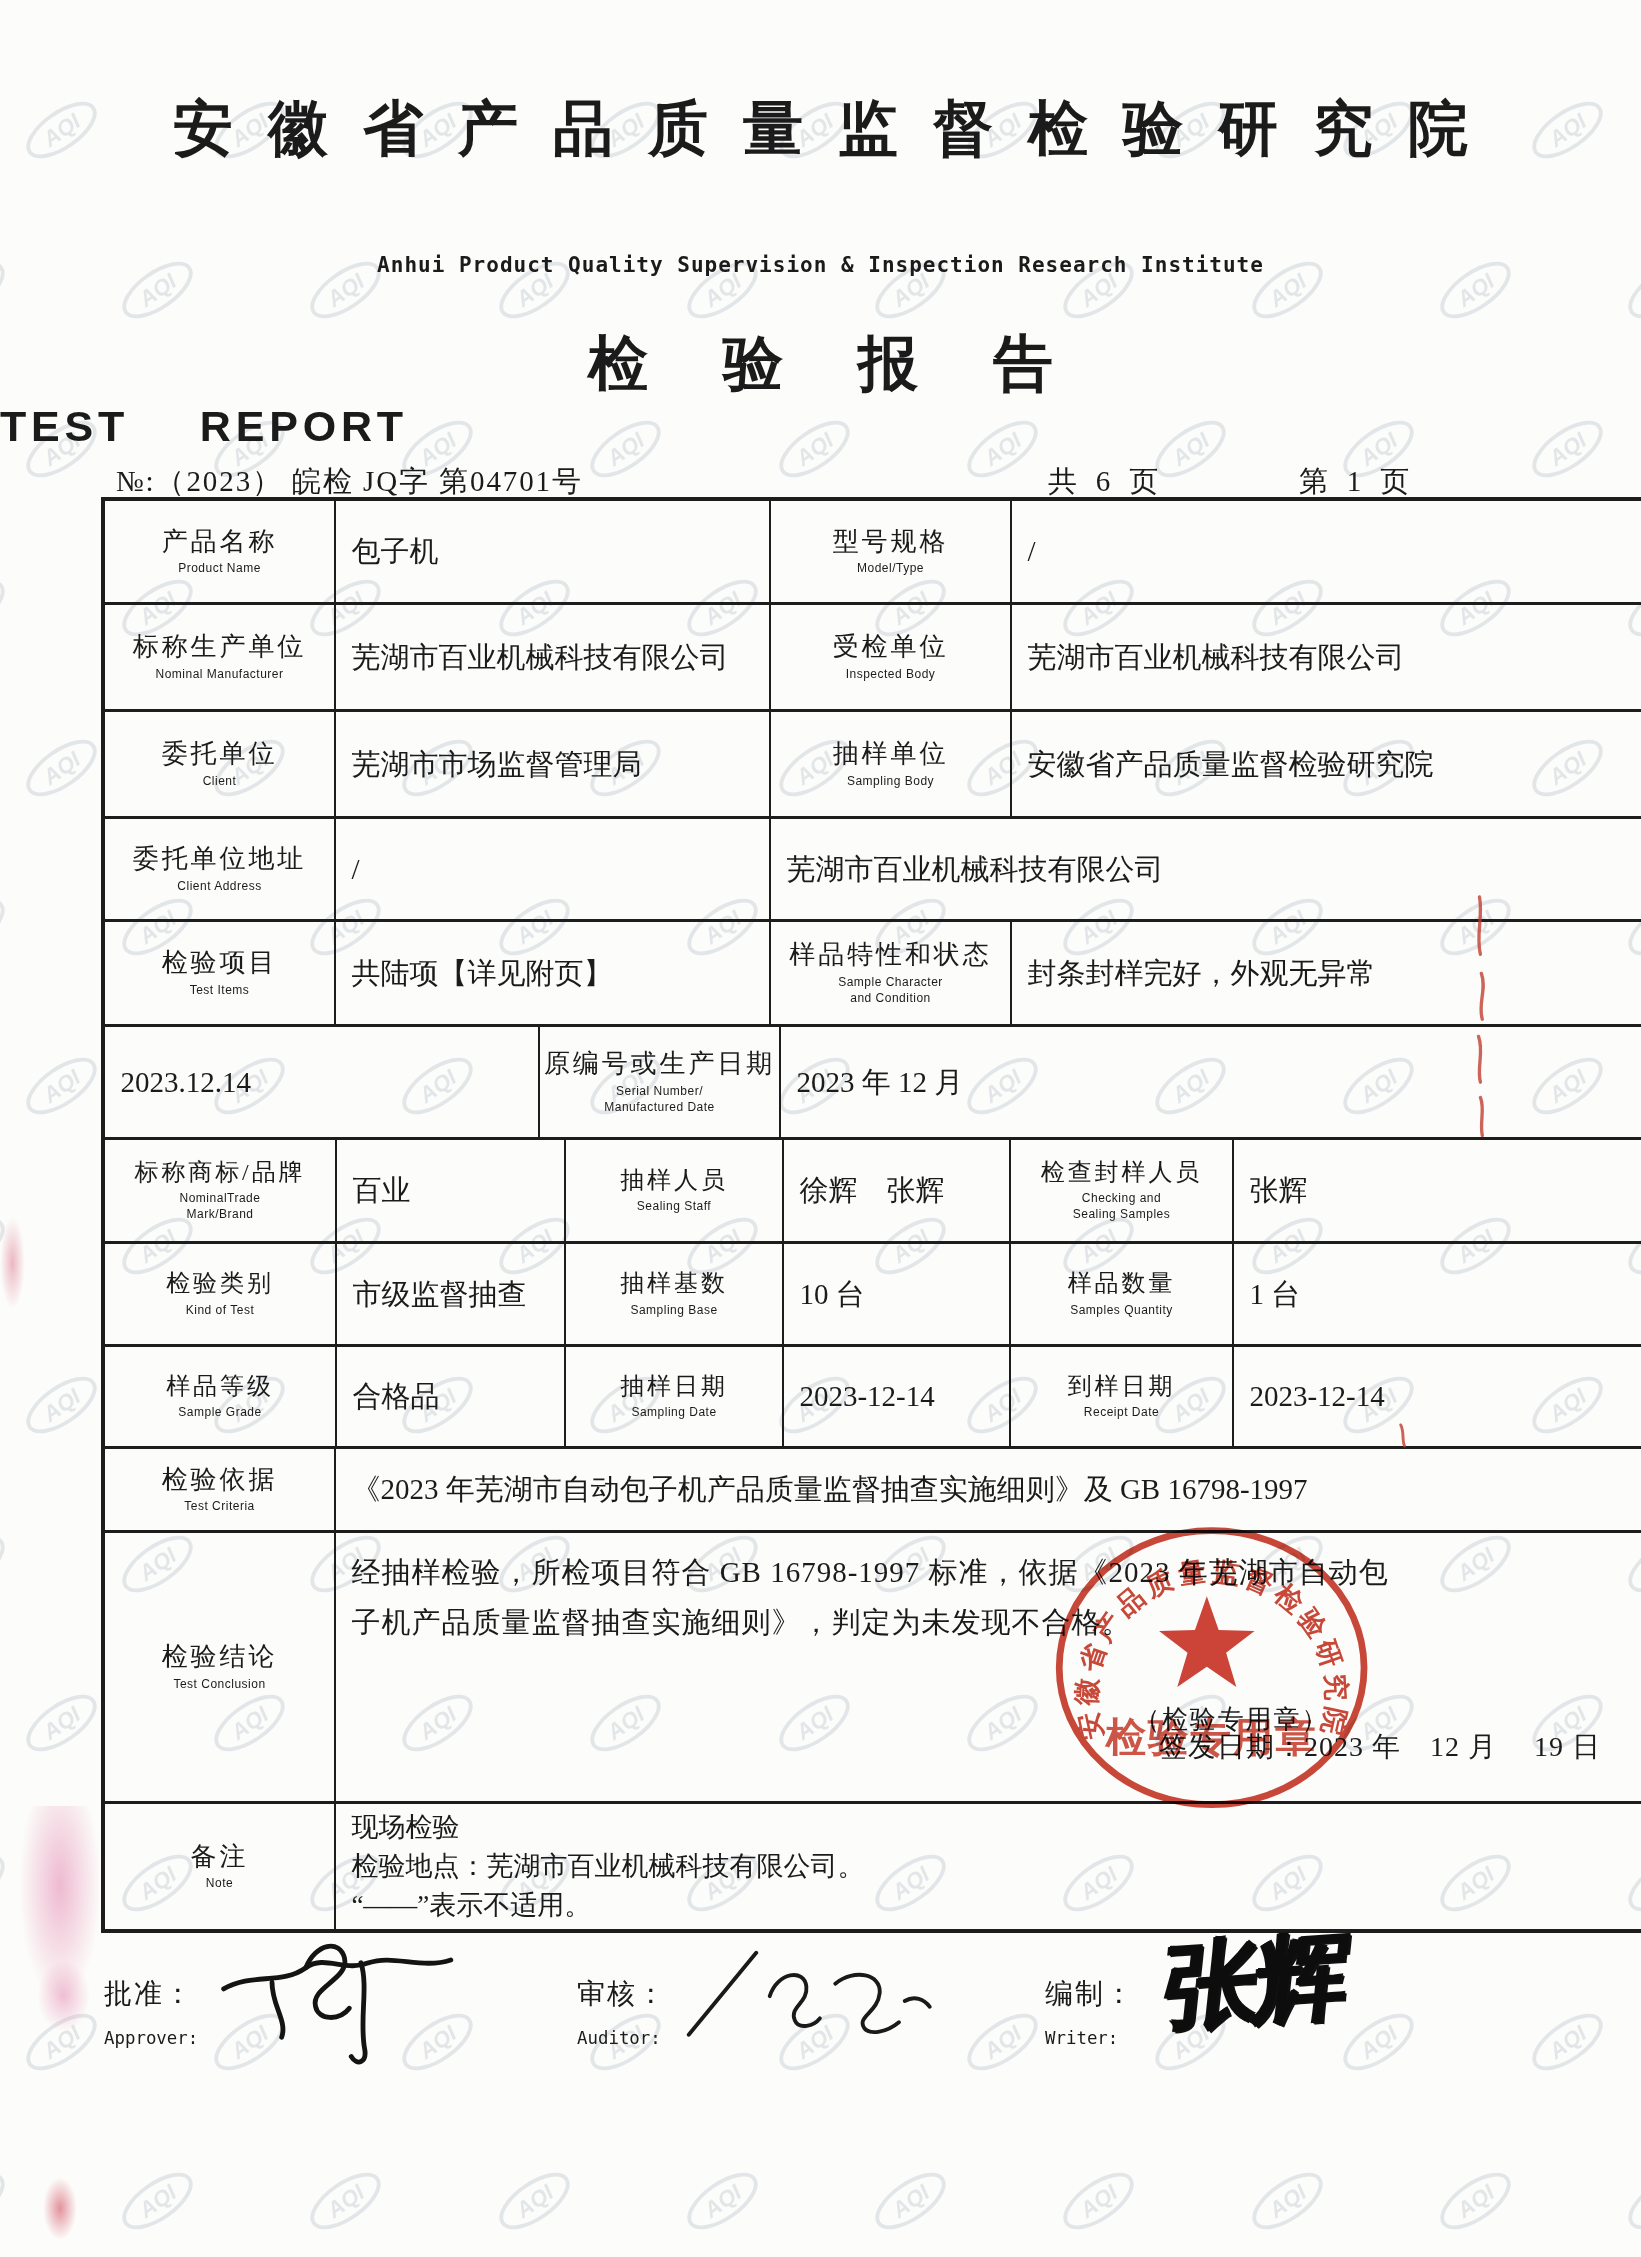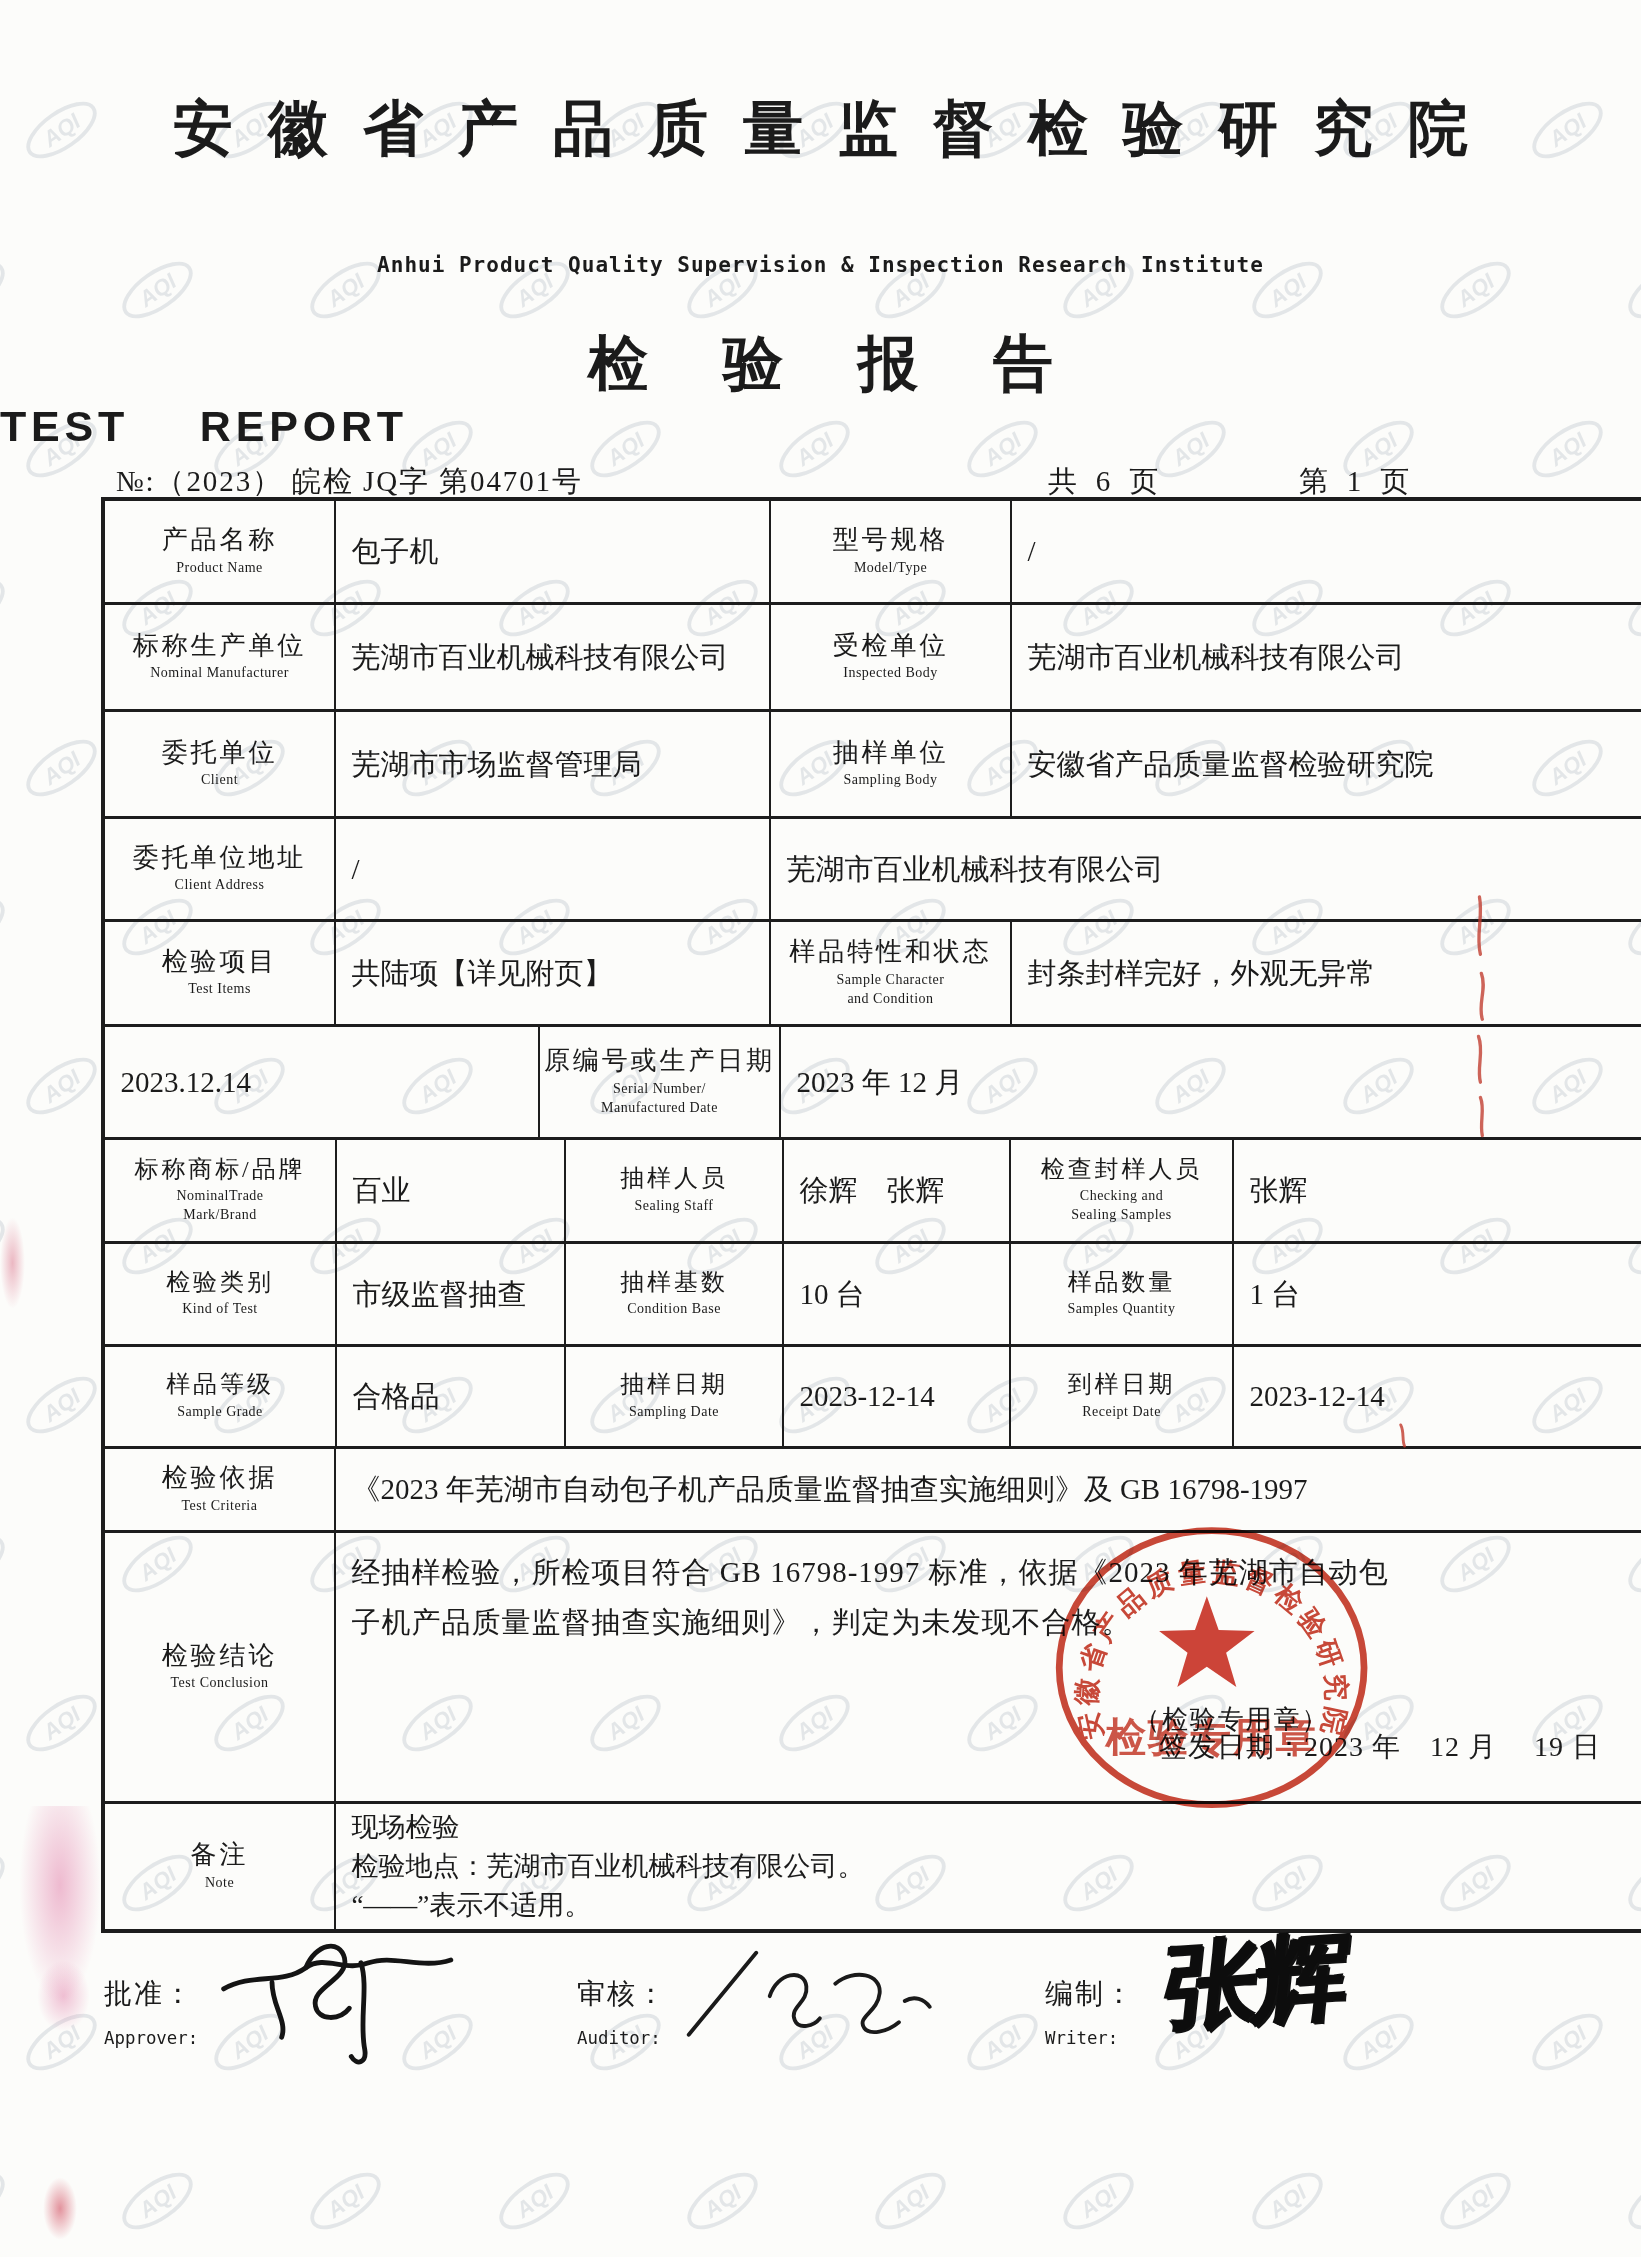--- a/index.html
+++ b/index.html
@@ -23,21 +23,21 @@
               font-size:29px;letter-spacing:5.8px;white-space:nowrap;}
 
   
   .report-table{position:absolute;left:101px;top:497px;width:1574px;border:4.8px solid #1d1d1d;box-sizing:border-box;}
   .trow{display:flex;border-bottom:3.9px solid #1d1d1d;box-sizing:border-box;}
   .trow:last-child{border-bottom:none;}
   .cell{border-right:2.9px solid #1d1d1d;box-sizing:border-box;display:flex;flex-direction:column;
         justify-content:center;align-items:center;overflow:hidden;}
   .cell.last{border-right:none;}
   .lbl-cn{font-size:26px;letter-spacing:2.9px;text-align:center;line-height:1.15;}
-  .lbl-en{font-family:Liberation Serif, serif;font-size:14px;letter-spacing:0.5px;white-space:pre-line;
+  .lbl-en{font-family:Liberation Sans, sans-serif;font-size:12px;letter-spacing:0.5px;white-space:pre-line;
           text-align:center;line-height:1.35;margin-top:3.9px;}
   .val{align-items:flex-start;justify-content:center;padding-left:15.4px;font-size:29px;}
   .val .v{line-height:1.25;}
   .c1{width:231px;} .c2{width:435px;} .c3{width:241px;} .c4{flex:1;}
   .s1{width:232px;justify-content:center;} .s2{width:229px;} .s3{width:218px;} .s4{width:227px;} .s5{width:223px;} .s6{flex:1;}
   .wide{flex:1;}
   .conclusion-cell{position:relative;justify-content:flex-start;align-items:flex-start;padding:15.4px 0 0 15.4px;}
   .conclusion-text{font-size:29px;line-height:1.7;width:1038px;letter-spacing:1px;}
   .issue-date{position:absolute;right:70px;bottom:35px;font-size:28px;white-space:pre;letter-spacing:1px;}
   .note-cell{justify-content:center;align-items:flex-start;padding-left:15.4px;font-size:27px;}
@@ -1023,21 +1023,21 @@
     <div class="trow" style="height:103px">
       <div class="cell s1">
         <div class="lbl-cn" style="font-size:24px">检验类别</div>
         <div class="lbl-en">Kind of Test</div>
       </div>
       <div class="cell s2 val">
           <span class="v">市级监督抽查</span>
         </div>
       <div class="cell s3">
         <div class="lbl-cn" style="font-size:24px">抽样基数</div>
-        <div class="lbl-en">Condition Base</div>
+        <div class="lbl-en">Sampling Base</div>
       </div>
       <div class="cell s4 val">
           <span class="v">10 台</span>
         </div>
       <div class="cell s5">
         <div class="lbl-cn" style="font-size:24px">样品数量</div>
         <div class="lbl-en">Samples Quantity</div>
       </div>
       <div class="cell s6 val last">
           <span class="v">1 台</span>

